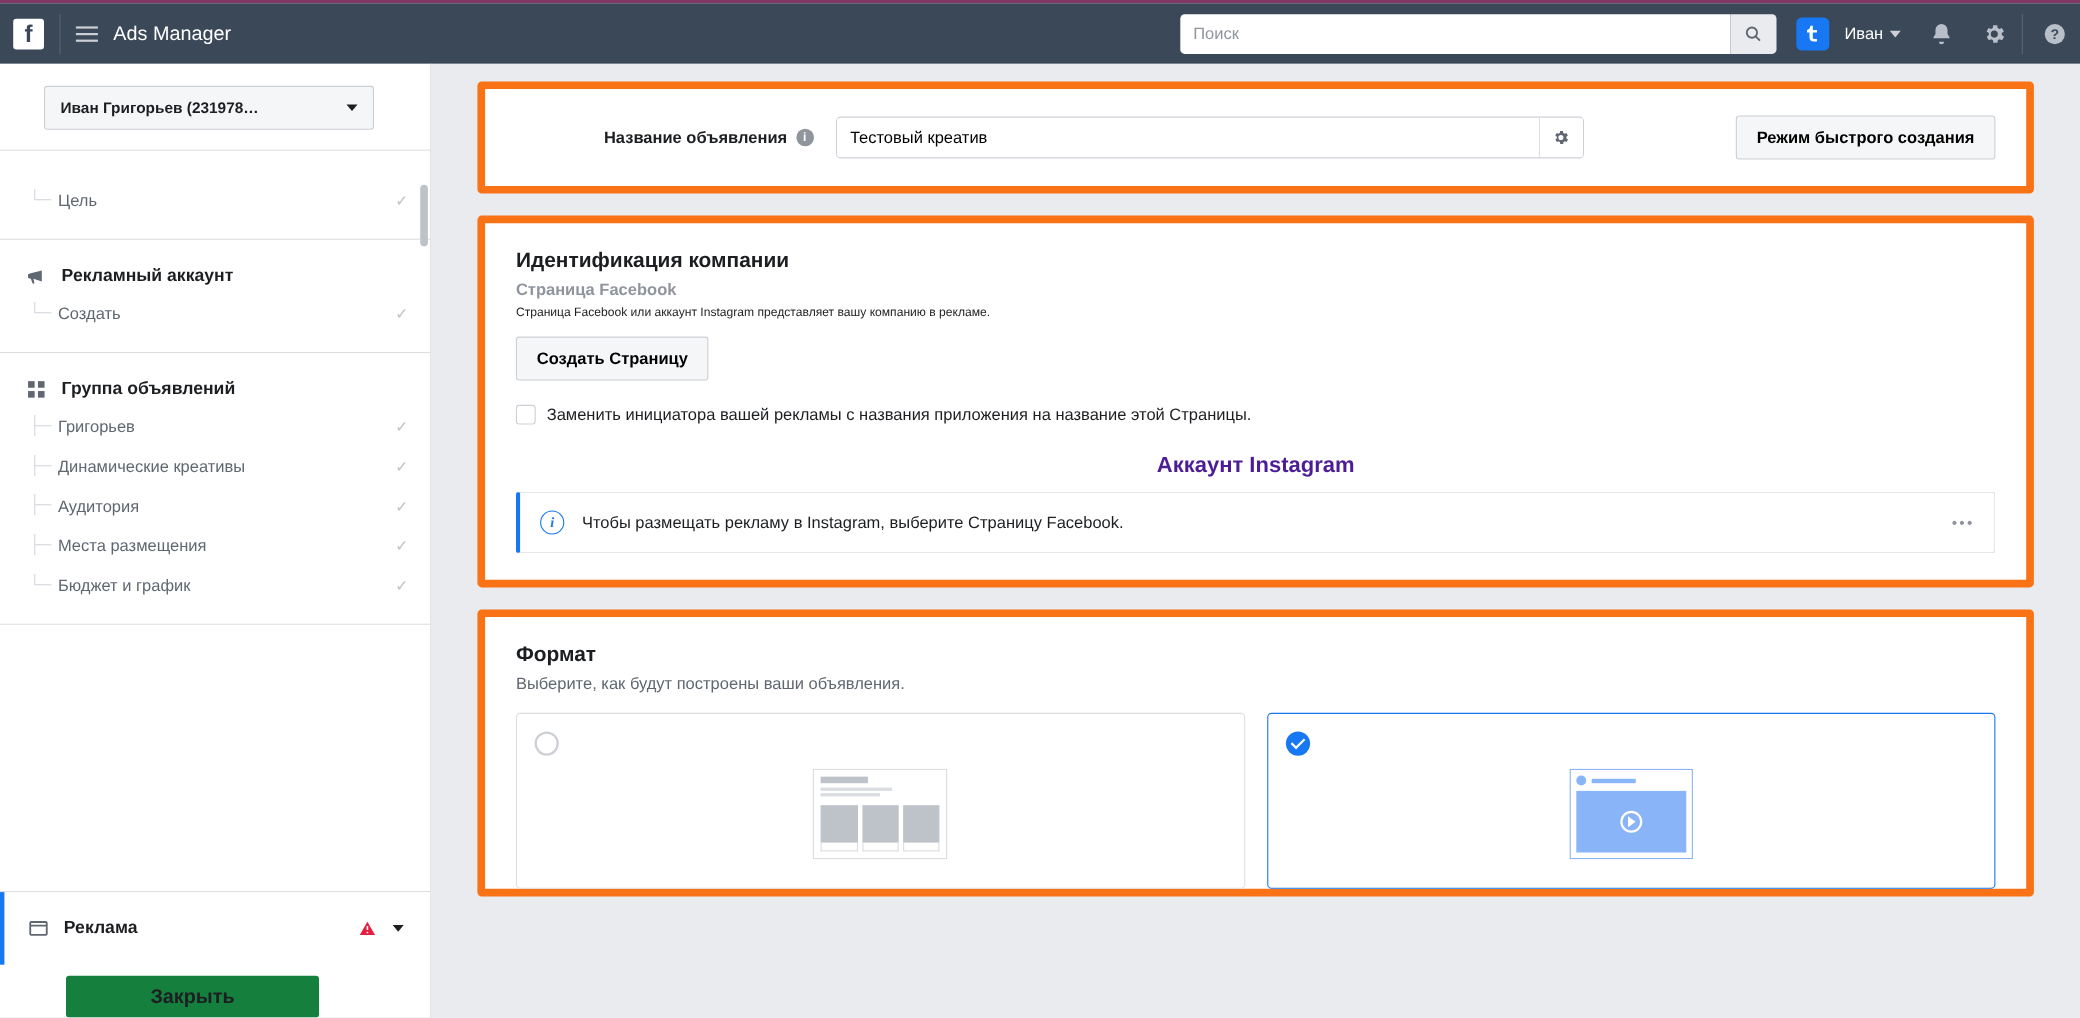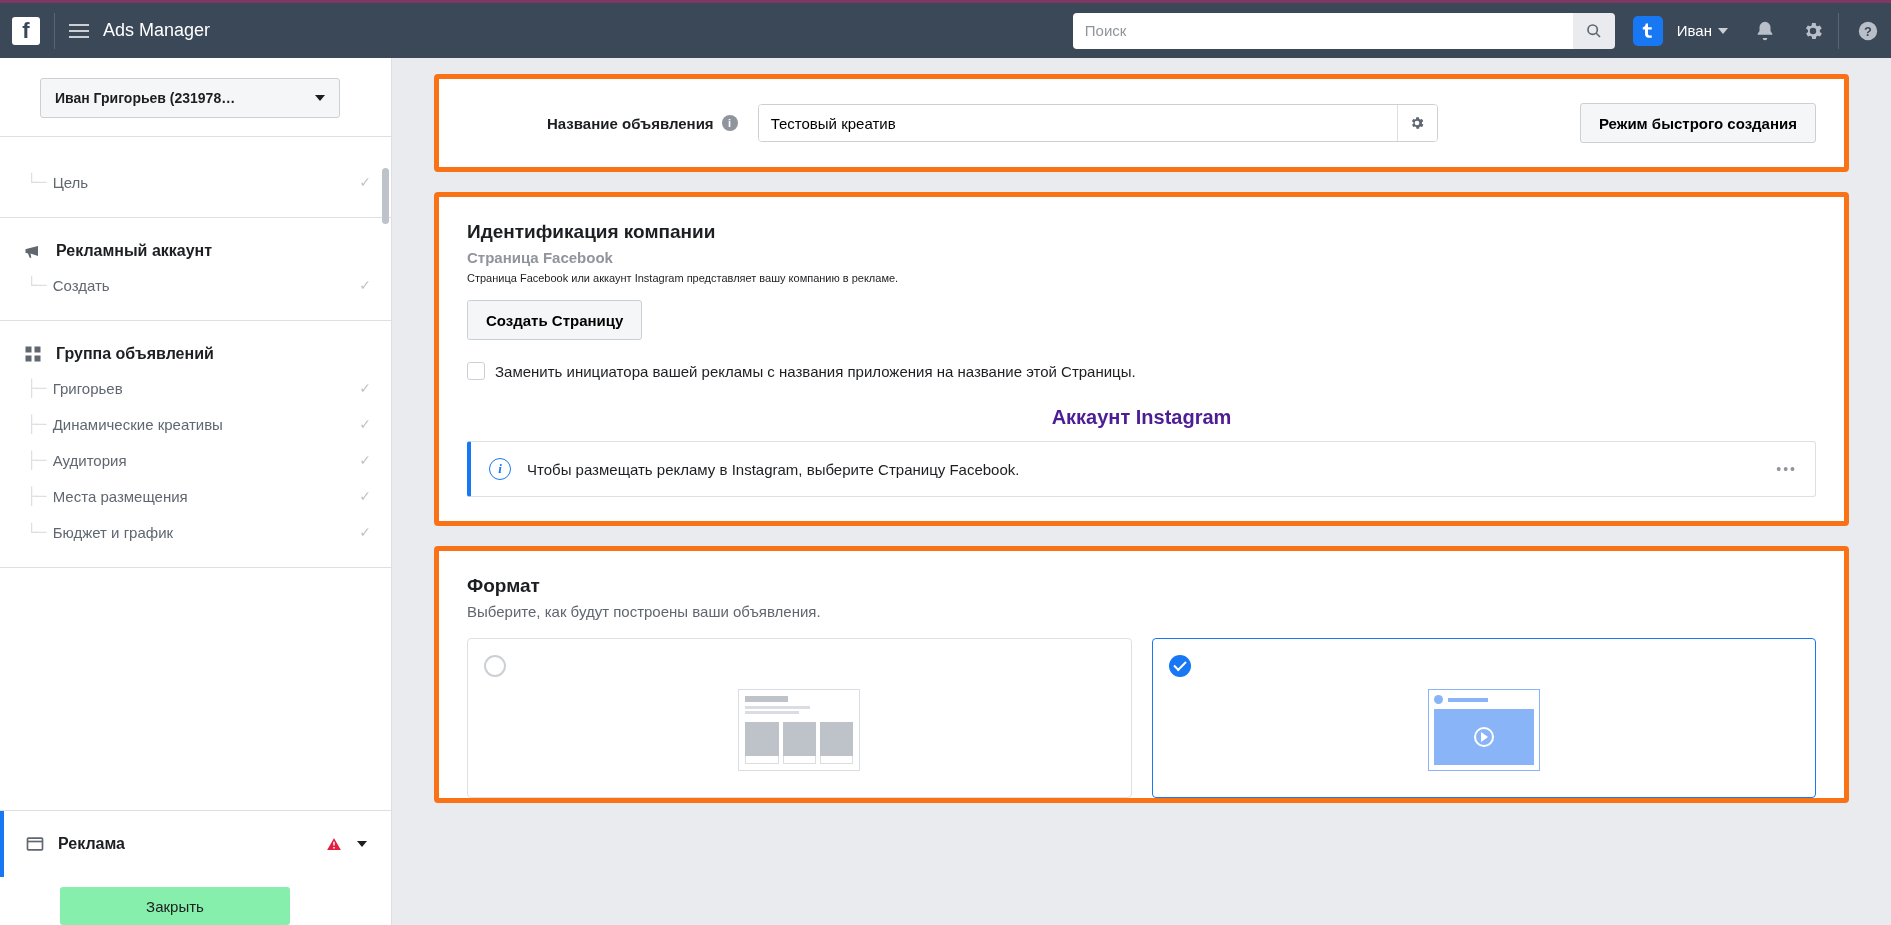--- a/index.html
+++ b/index.html
@@ -50,25 +50,25 @@
 .active-section { position:relative; }
 .active-section::before { content:''; position:absolute; left:0; top:0; bottom:0; width:4px; background:#1877f2; }
 
 
 .ad-row { display:flex; align-items:center; padding: 22px 24px; font-weight:bold; font-size:16px; }
 .ad-row .spacer { flex:1; }
 .warn-tri { color:#e41e3f; }
 .ad-caret { margin-left:14px; }
 
 .close-row { padding: 10px 60px 0; }
-.close-btn { width:230px; height:38px; background:#86efac; border:none; border-radius:3px; font-weight:400; font-size:15px; color:#1c1e21; cursor:pointer; }
+.close-btn { width:230px; height:38px; background:#15803d; border:none; border-radius:3px; font-weight:700; font-size:18px; color:#1c1e21; cursor:pointer; }
 
 
 .main { flex:1; background:#e9ebee; overflow:auto; padding: 16px 42px 0 42px; }
-.card { background:#fff; border:5px solid #f97316; border-radius:4px; padding: 24px 28px; margin-bottom:20px; }
+.card { background:#fff; border:7px solid #f97316; border-radius:4px; padding: 24px 28px; margin-bottom:20px; }
 .row1 { display:flex; align-items:center; gap:20px; }
 .ad-name-label { font-weight:600; font-size:15px; color:#1c1e21; margin-left:80px; display:flex; align-items:center; gap:8px; }
 .info-dot { width:16px; height:16px; border-radius:50%; background:#90949c; color:#fff; font-size:11px; display:flex; align-items:center; justify-content:center; font-weight:bold; }
 .ad-name-input-wrap { flex:1; max-width:680px; display:flex; border:1px solid #ccd0d5; border-radius:4px; overflow:hidden; }
 .ad-name-input { flex:1; height:36px; border:none; padding:0 12px; font-size:15px; outline:none; }
 .gear-btn { width:40px; border-left:1px solid #dddfe2; background:#fff; display:flex; align-items:center; justify-content:center; cursor:pointer; }
 .quick-btn { border:1px solid #ccd0d5; background:#f5f6f7; border-radius:3px; height:40px; padding:0 18px; font-weight:600; font-size:15px; cursor:pointer; margin-left:auto; }
 
 .sec-title { font-size:19px; font-weight:bold; margin-bottom:6px; }
 .sec-sub { color:#606770; font-size:15px; margin-bottom:26px; }

